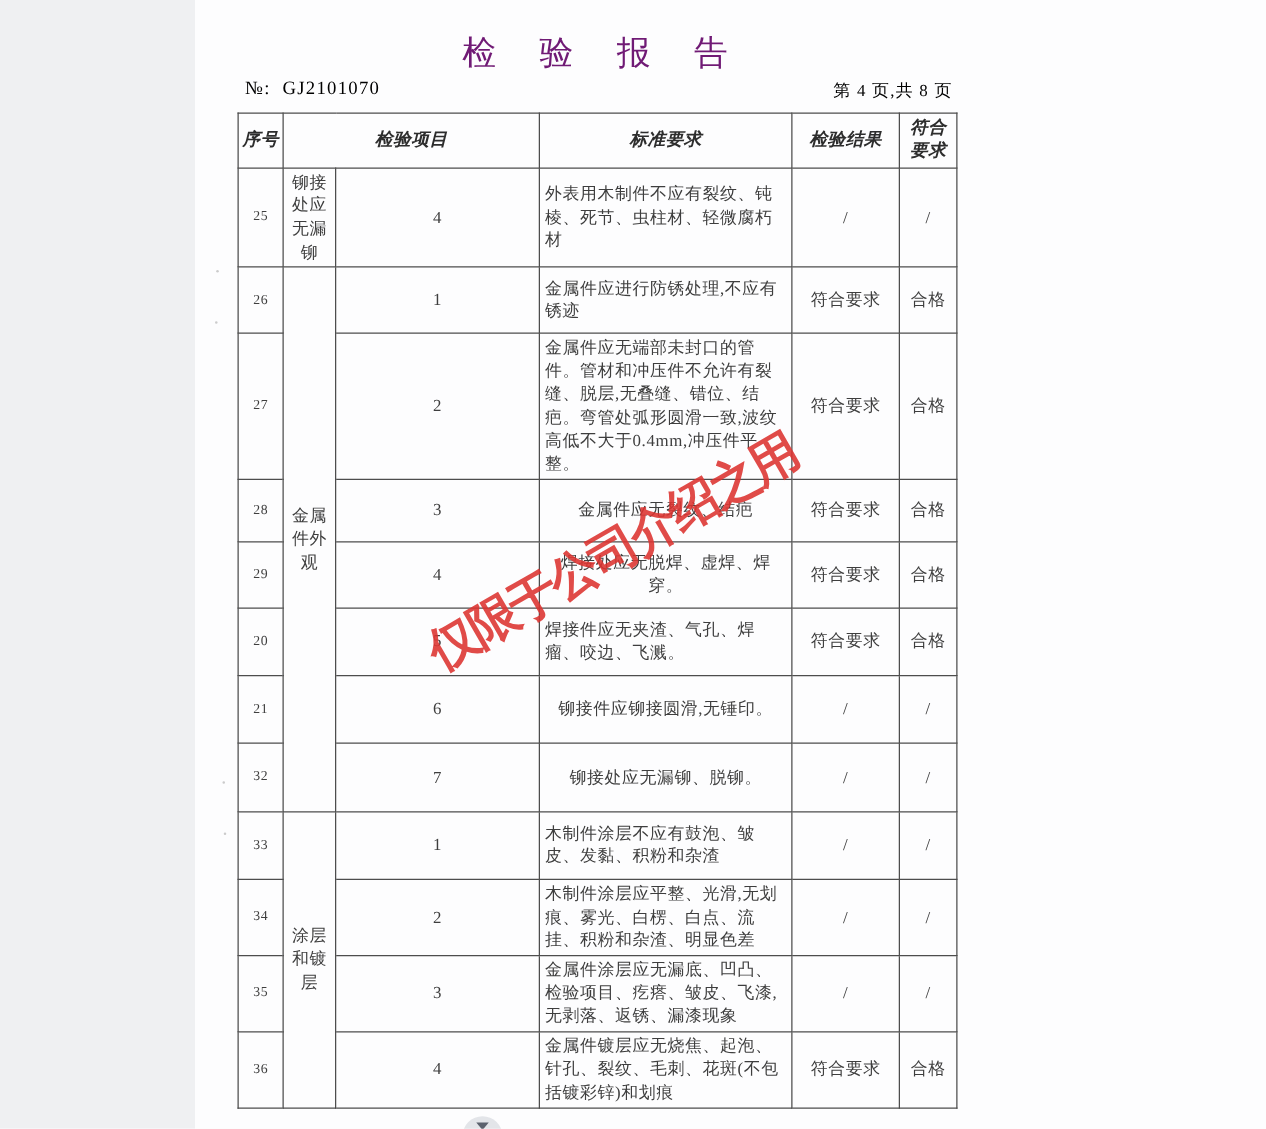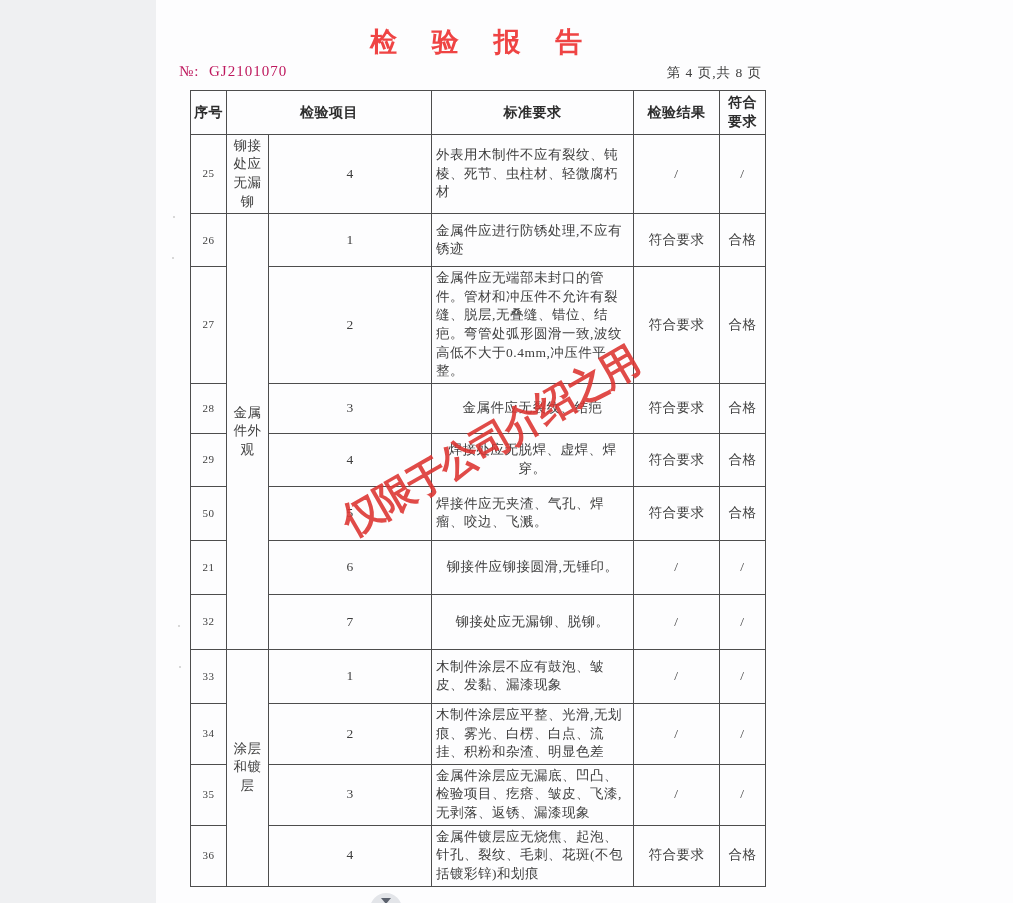--- a/index.html
+++ b/index.html
@@ -7,37 +7,37 @@
     width:1013px;height:903px;position:relative;overflow:hidden;
     background:#fafbfd;
     font-family:"Liberation Serif","DejaVu Serif",serif;
     color:#3d3d3d;
   }
   .left-strip{position:absolute;left:0;top:0;width:156px;height:903px;background:#eff0f2;}
   .page{position:absolute;left:156px;top:0;width:857px;height:903px;background:#fdfdfe;}
 
   .doc-title{
     position:absolute;left:190px;top:24px;width:572px;
-    text-align:center;font-size:27px;font-weight:bold;color:#ef4444;
+    text-align:center;font-size:27px;font-weight:normal;color:#701a75;
     letter-spacing:14px;text-indent:14px;white-space:nowrap;
   }
-  .report-no{position:absolute;left:179px;top:63px;font-size:15px;color:#be185d;letter-spacing:1px;}
-  .page-indicator{position:absolute;left:190px;top:64px;width:572px;text-align:right;font-size:13.5px;color:#404040;letter-spacing:1px;}
+  .report-no{position:absolute;left:196px;top:63px;font-size:15px;color:#000000;letter-spacing:1px;}
+  .page-indicator{position:absolute;left:190px;top:64px;width:572px;text-align:right;font-size:13.5px;color:#000000;letter-spacing:1px;}
 
   table.report{
     position:absolute;left:190px;top:90px;width:575px;
     border-collapse:collapse;table-layout:fixed;
     font-size:13.5px;color:#3e3e3e;
   }
   table.report th,table.report td{
     border:1px solid #4d4d4d;vertical-align:middle;
     padding:2px 4px;line-height:1.38;letter-spacing:0.5px;
     overflow:hidden;
   }
-  table.report thead tr{height:29px;}
+  table.report thead tr{height:29px;font-style:italic;}
   table.report th{font-weight:bold;color:#2d2d2d;font-size:14px;text-align:center;padding:2px;}
   td.c-no{text-align:center;font-size:11px;}
   td.c-group{text-align:center;padding:2px 3px;line-height:1.5;}
   td.c-sub{text-align:center;}
   td.c-req{text-align:left;padding:3px 7px;}
   td.c-req.center{text-align:center;}
   td.c-res,td.c-jud{text-align:center;}
   
   tbody tr:nth-child(1){height:51px;}
   tbody tr:nth-child(2){height:53px;}
@@ -131,21 +131,21 @@
         <td class="c-jud">合格</td>
       </tr>
       <tr>
         <td class="c-no">29</td>
         <td class="c-sub">4</td>
         <td class="c-req center">焊接处应无脱焊、虚焊、焊穿。</td>
         <td class="c-res">符合要求</td>
         <td class="c-jud">合格</td>
       </tr>
       <tr>
-        <td class="c-no">50</td>
+        <td class="c-no">20</td>
         <td class="c-sub">5</td>
         <td class="c-req">焊接件应无夹渣、气孔、焊瘤、咬边、飞溅。</td>
         <td class="c-res">符合要求</td>
         <td class="c-jud">合格</td>
       </tr>
       <tr>
         <td class="c-no">21</td>
         <td class="c-sub">6</td>
         <td class="c-req center">铆接件应铆接圆滑,无锤印。</td>
         <td class="c-res">/</td>
@@ -155,21 +155,21 @@
         <td class="c-no">32</td>
         <td class="c-sub">7</td>
         <td class="c-req center">铆接处应无漏铆、脱铆。</td>
         <td class="c-res">/</td>
         <td class="c-jud">/</td>
       </tr>
       <tr>
         <td class="c-no">33</td>
         <td class="c-group" rowspan="4">涂层和镀层</td>
         <td class="c-sub">1</td>
-        <td class="c-req">木制件涂层不应有鼓泡、皱皮、发黏、漏漆现象</td>
+        <td class="c-req">木制件涂层不应有鼓泡、皱皮、发黏、积粉和杂渣</td>
         <td class="c-res">/</td>
         <td class="c-jud">/</td>
       </tr>
       <tr>
         <td class="c-no">34</td>
         <td class="c-sub">2</td>
         <td class="c-req">木制件涂层应平整、光滑,无划痕、雾光、白楞、白点、流挂、积粉和杂渣、明显色差</td>
         <td class="c-res">/</td>
         <td class="c-jud">/</td>
       </tr>

